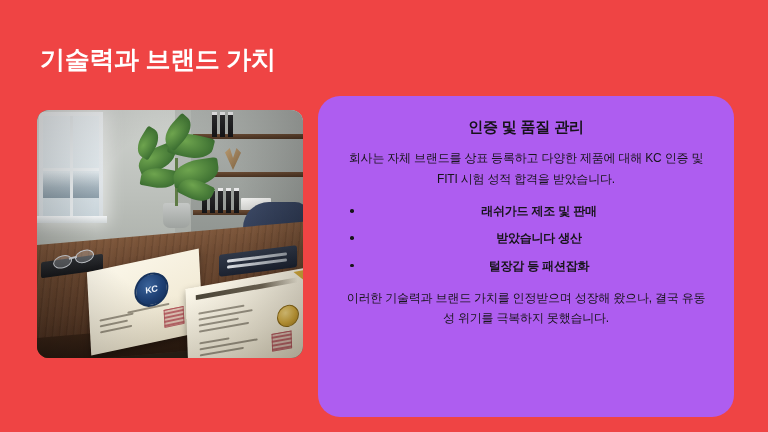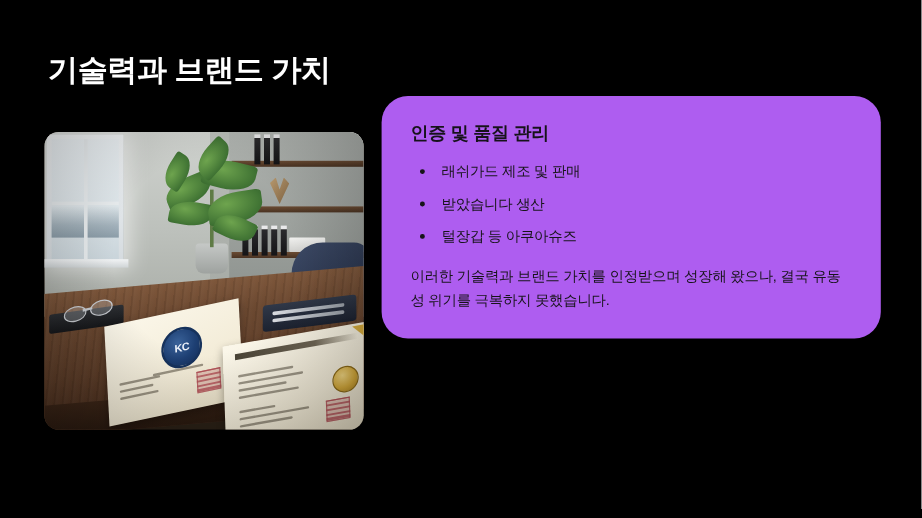--- a/index.html
+++ b/index.html
@@ -4,21 +4,21 @@
 <style>
   html, body {
     margin: 0;
     padding: 0;
     background: #ffffff;
   }
   .slide {
     position: relative;
     width: 768px;
     height: 432px;
-    background: #000000;
+    background: #ef4444;
     overflow: hidden;
     font-family: "Liberation Sans", "DejaVu Sans", sans-serif;
   }
 
   
   .slide-title {
     position: absolute;
     left: 40px;
     top: 45px;
     font-size: 25px;
@@ -304,46 +304,48 @@
   .photo-vignette {
     position: absolute; inset: 0;
     background: radial-gradient(ellipse at 50% 42%, rgba(0,0,0,0) 40%, rgba(0,0,0,0.28) 100%);
     pointer-events: none;
   }
 
   
   .card {
     position: absolute;
     left: 318px;
-    top: 80px;
+    top: 96px;
     width: 416px;
-    height: 202px;
+    height: 321px;
     background: #ae5df0;
     border-radius: 22px;
     box-sizing: border-box;
     padding: 22px 24px 18px 24px;
+    text-align: center;
   }
   .card-heading {
     font-size: 15px;
     font-weight: bold;
     color: #16121a;
     margin: 0 0 11px 0;
     letter-spacing: -0.2px;
   }
   .card-para {
     font-size: 12px;
     line-height: 1.72;
     color: #171419;
     margin: 0;
     letter-spacing: -0.2px;
   }
   .card-list {
     list-style: none;
     margin: 13px 0 12px 0;
     padding: 0;
+    font-weight: bold;
   }
   .card-list li {
     position: relative;
     font-size: 12px;
     line-height: 1.6;
     color: #171419;
     padding-left: 26px;
     margin-bottom: 8px;
     letter-spacing: -0.2px;
   }
@@ -447,21 +449,22 @@
 
         <div class="cert-corner tr"></div>
       </div>
 
       <div class="photo-vignette"></div>
     </div>
   </div>
 
   <div class="card">
     <h2 class="card-heading">인증 및 품질 관리</h2>
+    <p class="card-para">회사는 자체 브랜드를 상표 등록하고 다양한 제품에 대해 KC 인증 및 FITI 시험 성적 합격을 받았습니다.</p>
     <ul class="card-list">
       <li><span class="dot"></span><span>래쉬가드 제조 및 판매</span></li>
       <li><span class="dot"></span><span>받았습니다 생산</span></li>
-      <li><span class="dot"></span><span>털장갑 등 아쿠아슈즈</span></li>
+      <li><span class="dot"></span><span>털장갑 등 패션잡화</span></li>
     </ul>
     <p class="card-para closing">이러한 기술력과 브랜드 가치를 인정받으며 성장해 왔으나, 결국 유동성 위기를 극복하지 못했습니다.</p>
   </div>
 
 </div>
 
 </body></html>

